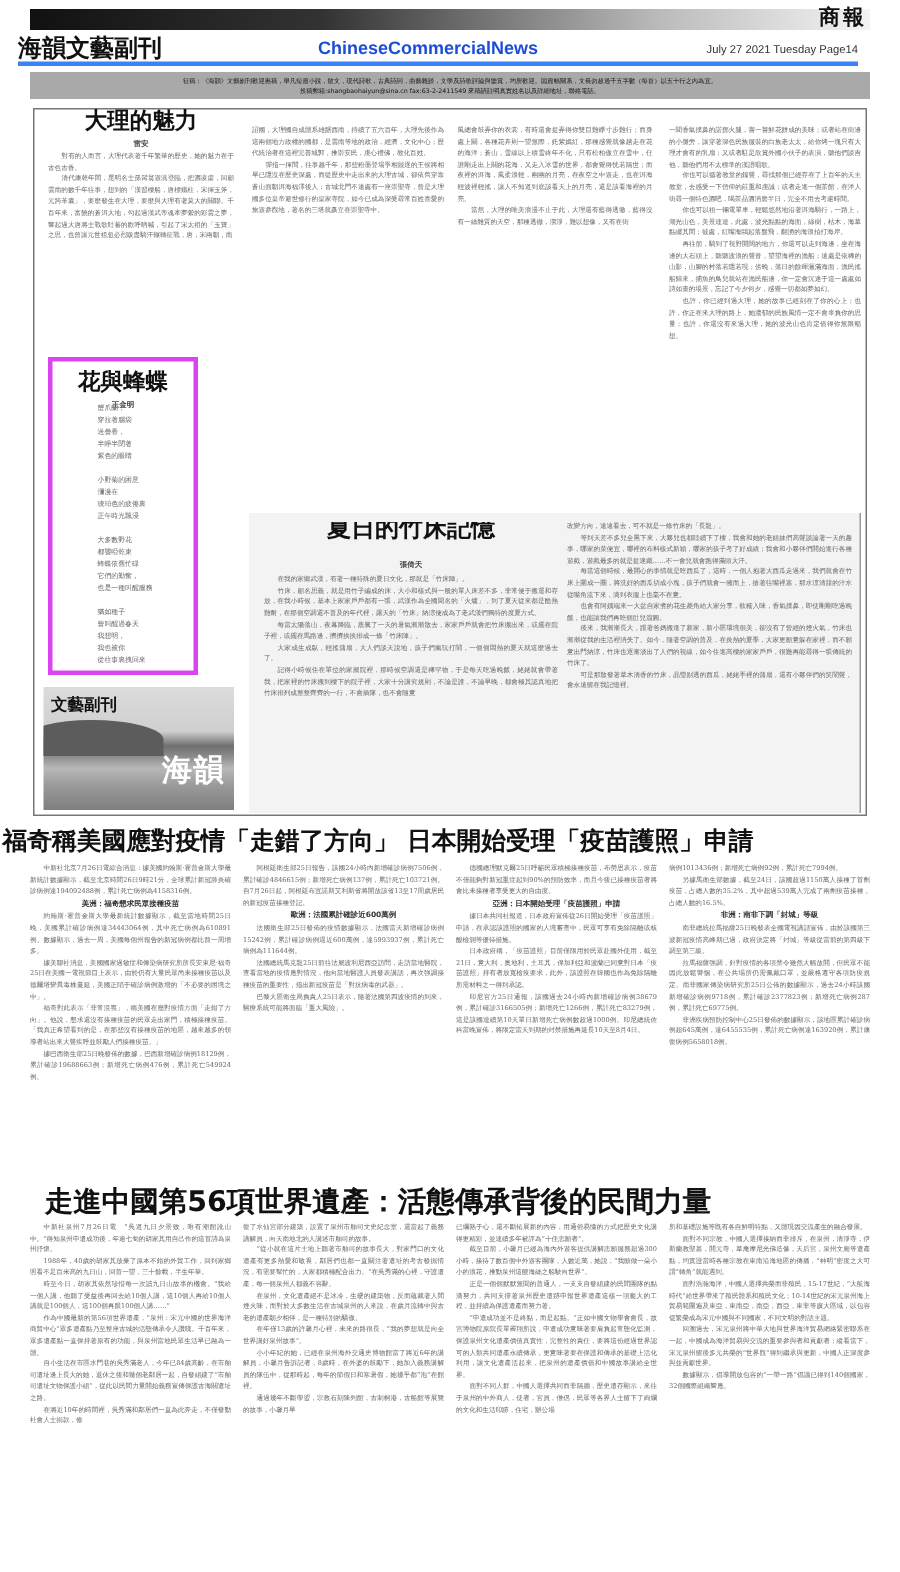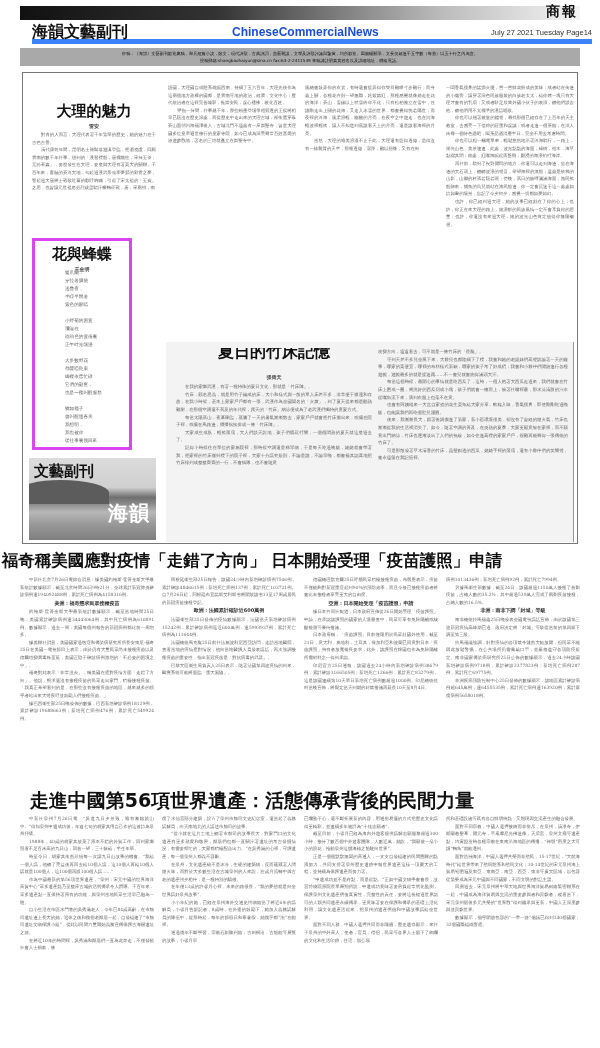--- a/index.html
+++ b/index.html
@@ -2,41 +2,41 @@
 <html><head>
 <meta charset="utf-8">
 <style>
   * { box-sizing: border-box; margin: 0; padding: 0; }
   body { width: 600px; height: 1048px; background: #ffffff; font-family: "DejaVu Serif", "Liberation Serif", serif; color: #333; overflow: hidden; position: relative; }
 
   .masthead { position: absolute; left: 20px; top: 6px; width: 560px; height: 14px; background: linear-gradient(90deg, #111 0%, #333 35%, #bbb 75%, #f4f4f4 100%); }
   .masthead .date { position: absolute; left: 4px; top: -1px; font-family: "DejaVu Sans", sans-serif; font-size: 12px; color: #fff; white-space: nowrap; }
   .masthead .paper { position: absolute; right: 2px; top: -3px; font-family: Liberation Serif, serif; font-weight: bold; font-size: 14px; color: #111; letter-spacing: 2px; }
 
-  .subhead { position: absolute; left: 32px; top: 22px; width: 560px; height: 22px; border-bottom: 5px solid #3b82f6; }
+  .subhead { position: absolute; left: 12px; top: 22px; width: 560px; height: 22px; border-bottom: 3px solid #3b82f6; }
   .subhead .section { position: absolute; left: 0; top: 0; font-family: "DejaVu Sans", sans-serif; font-weight: bold; font-size: 16px; color: #111; }
   .subhead .eng { position: absolute; left: 200px; top: 3px; font-family: "Liberation Sans", sans-serif; font-weight: bold; font-size: 12px; color: #1d4ed8; }
   .subhead .dateline { position: absolute; right: 0; top: 6px; font-family: "Liberation Sans", sans-serif; font-size: 7.5px; color: #333; }
 
   .notice { position: absolute; left: 20px; top: 48px; width: 560px; height: 18px; background: #a9a9a9; font-family: "DejaVu Sans", sans-serif; font-size: 4.2px; color: #111; text-align: center; line-height: 7px; padding-top: 2px; }
 
   .frame { position: absolute; left: 22px; top: 72px; width: 556px; height: 472px; border: 1px solid #777; }
 
-  .col-left { position: absolute; left: 32px; top: 102px; width: 124px; }
+  .col-left { position: absolute; left: 32px; top: 71px; width: 124px; }
   .title-big { font-family: "DejaVu Sans", sans-serif; font-weight: bold; color: #111; text-align: center; }
   .author { font-family: "DejaVu Sans", sans-serif; font-size: 5px; font-weight: bold; text-align: center; color: #444; margin: 2px 0; }
   .body-text { font-size: 4.4px; line-height: 7.6px; color: #666; text-align: justify; text-indent: 9px; }
 
   .poem-box { position: absolute; left: 32px; top: 238px; width: 100px; height: 212px; border: 3px solid #d946ef; }
   .poem { position: absolute; left: 30px; top: 28px; font-size: 4.6px; line-height: 8px; color: #666; }
   .poem .stanza { margin-bottom: 8px; }
 
   .photo { position: absolute; left: 29px; top: 458px; width: 127px; height: 82px; background: linear-gradient(180deg, #dcdcdc 0%, #cfcfcf 36%, #6f6f6f 48%, #8a8a8a 56%, #b8b8b8 66%, #9a9a9a 80%, #7e7e7e 100%); overflow: hidden; }
   .photo .hill { position: absolute; left: -10px; top: 22px; width: 90px; height: 24px; background: #5c5c5c; border-radius: 60% 70% 0 0; }
-  .photo .label { position: absolute; left: 5px; top: 4px; font-family: "DejaVu Serif", serif; font-weight: bold; font-size: 15px; color: #111; }
+  .photo .label { position: absolute; left: 5px; top: 4px; font-family: "DejaVu Serif", serif; font-weight: bold; font-size: 11px; color: #111; }
   .photo .big { position: absolute; right: 6px; top: 42px; font-family: "DejaVu Sans", sans-serif; font-weight: bold; font-size: 20px; color: #fff; letter-spacing: 1px; }
 
   .col { position: absolute; font-size: 4.4px; line-height: 7.6px; color: #666; text-align: justify; }
   .col p { text-indent: 9px; }
 
   .gray-box { position: absolute; left: 166px; top: 342px; width: 408px; height: 200px; background: #f3f3f3; border-right: 1px solid #999; }
 
   .headline { position: absolute; left: 0; width: 504px; text-align: center; font-family: "DejaVu Sans", sans-serif; font-weight: bold; color: #111; }
 
   .subtitle { font-family: "DejaVu Sans", sans-serif; font-weight: bold; font-size: 5px; color: #333; text-align: center; text-indent: 0 !important; margin: 1px 0; }

